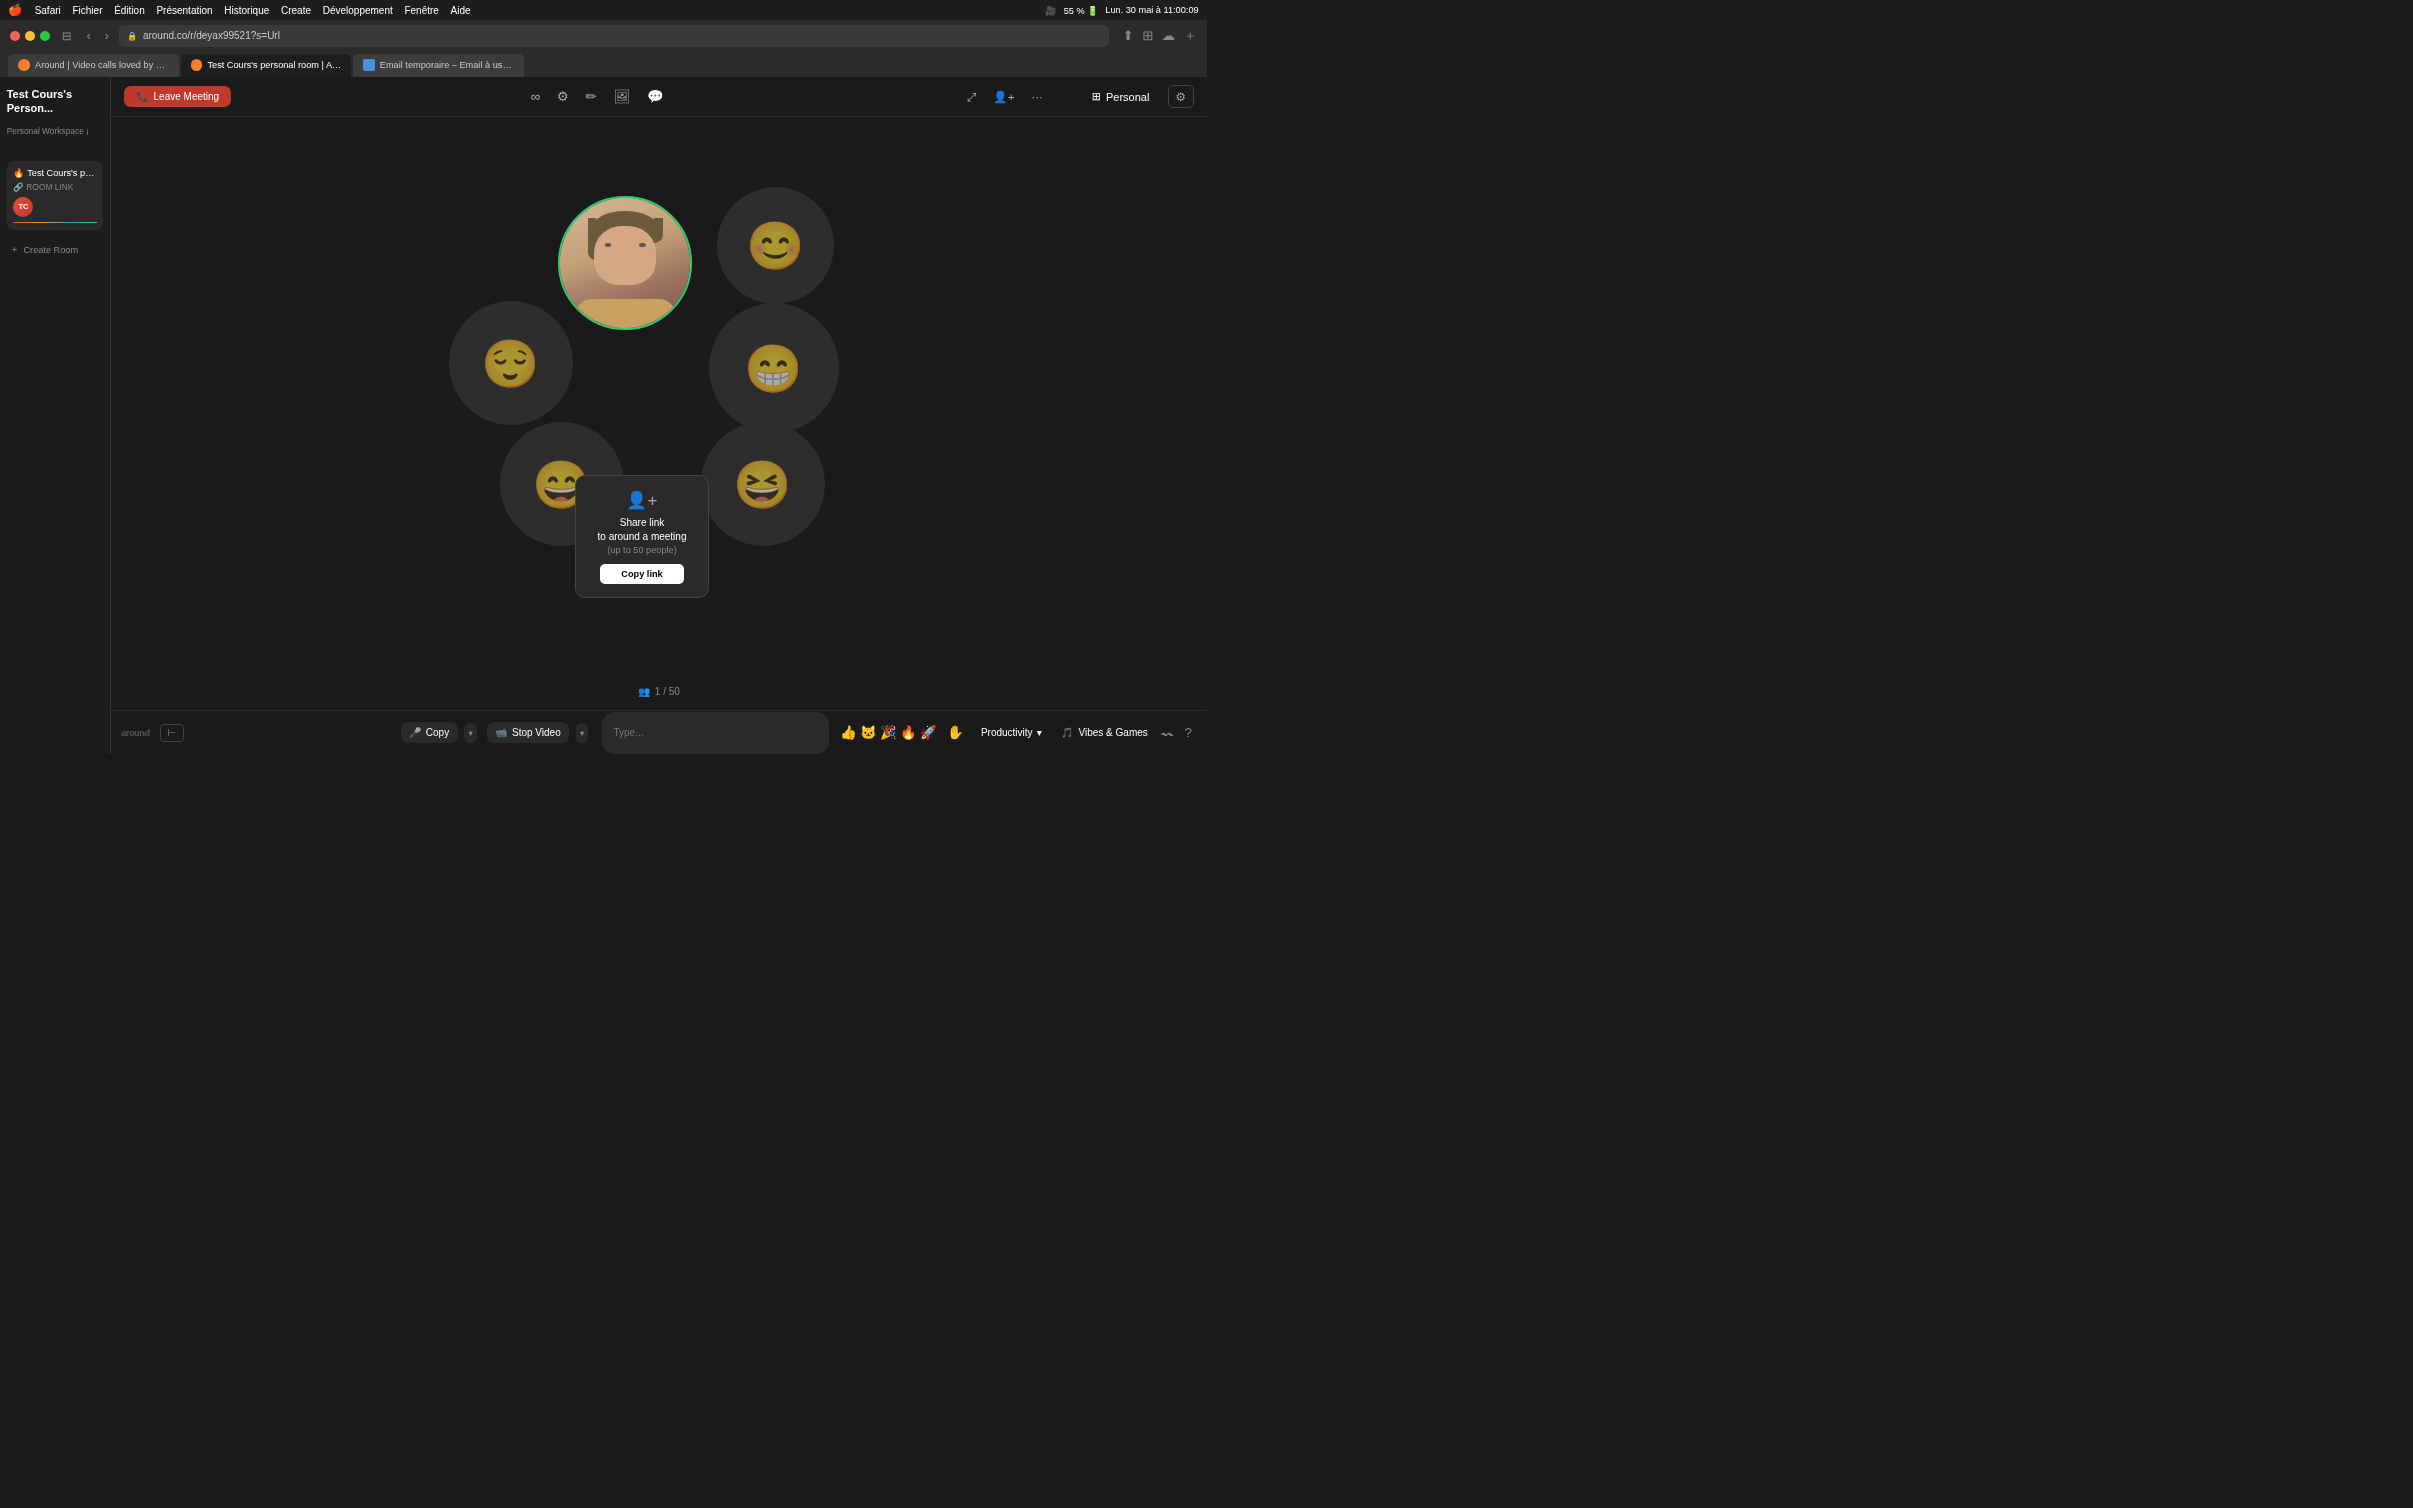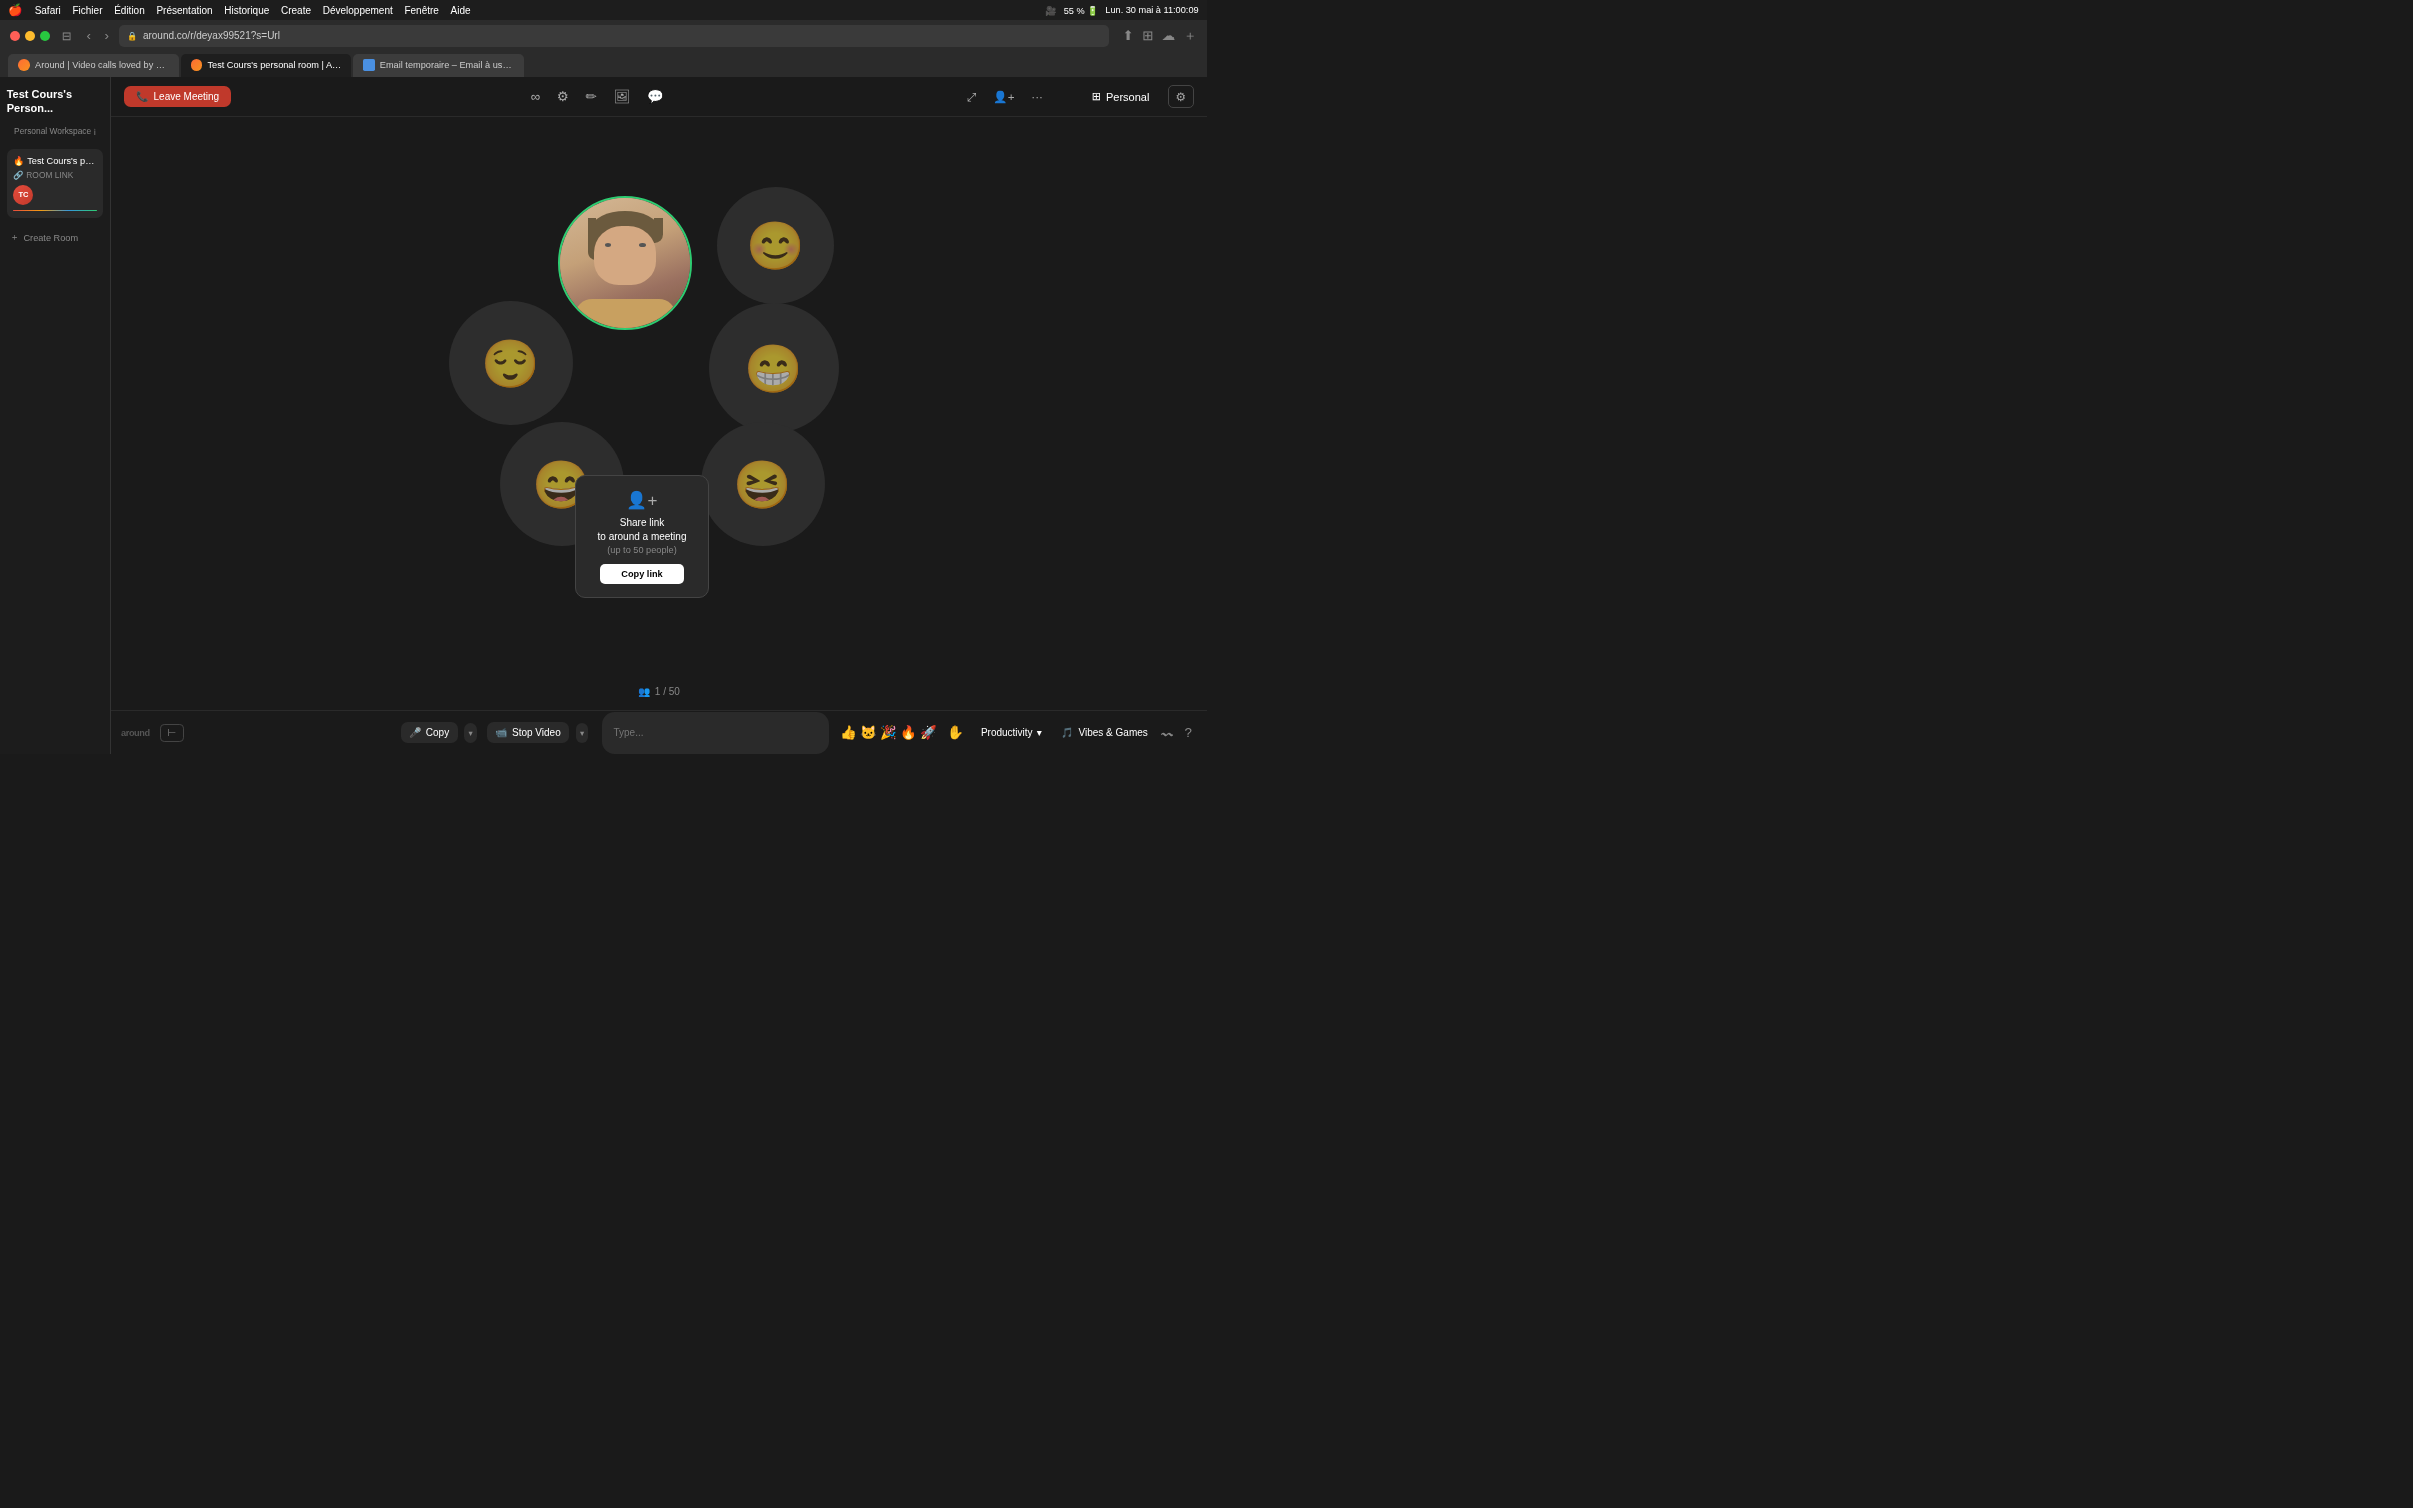--- a/index.html
+++ b/index.html
@@ -123,22 +123,21 @@
       color: #fff;
       margin-bottom: 10px;
       line-height: 1.3;
     }
     .sidebar-subtitle {
       font-size: 8.4px;
       color: #888;
       display: flex;
       align-items: center;
       gap: 2.5px;
-      margin-bottom: 12px;
-      justify-content: center;
+      margin-bottom: 24px;
     }
     .room-item {
       background: #2a2a2a;
       border-radius: 6.7px;
       padding: 6.7px;
       margin-bottom: 5px;
     }
     .room-name {
       font-size: 9.2px;
       color: #fff;

